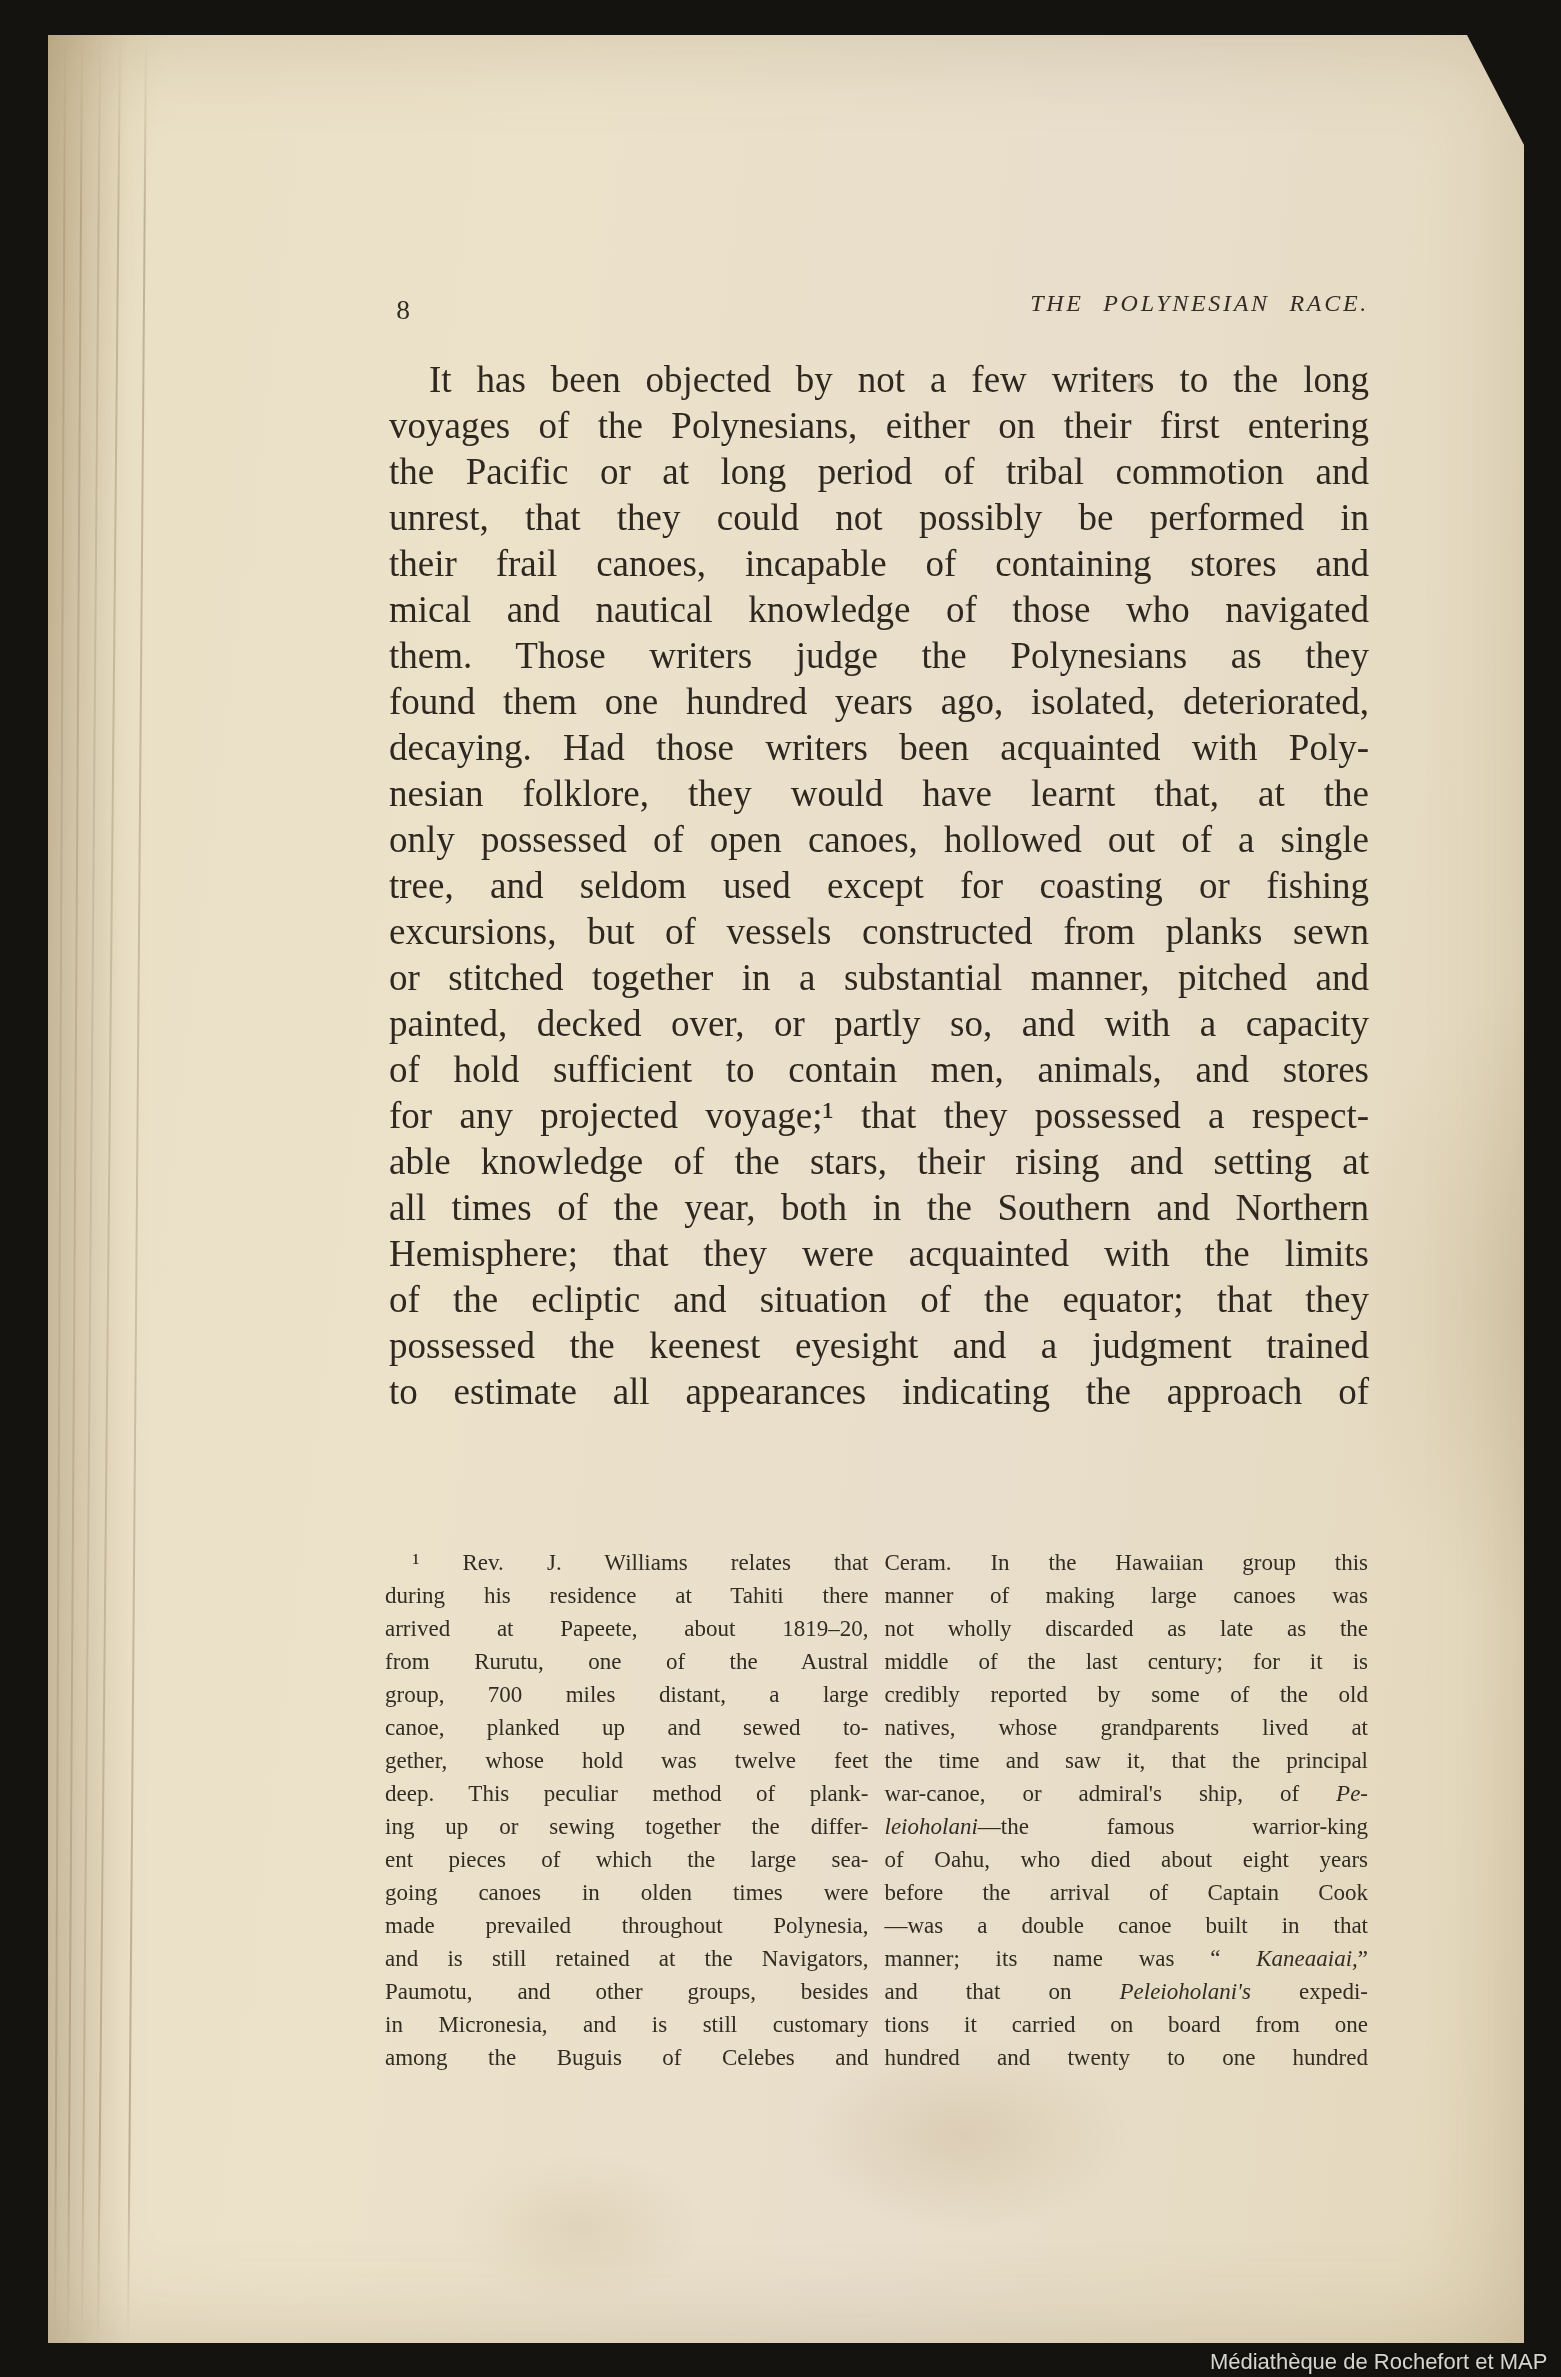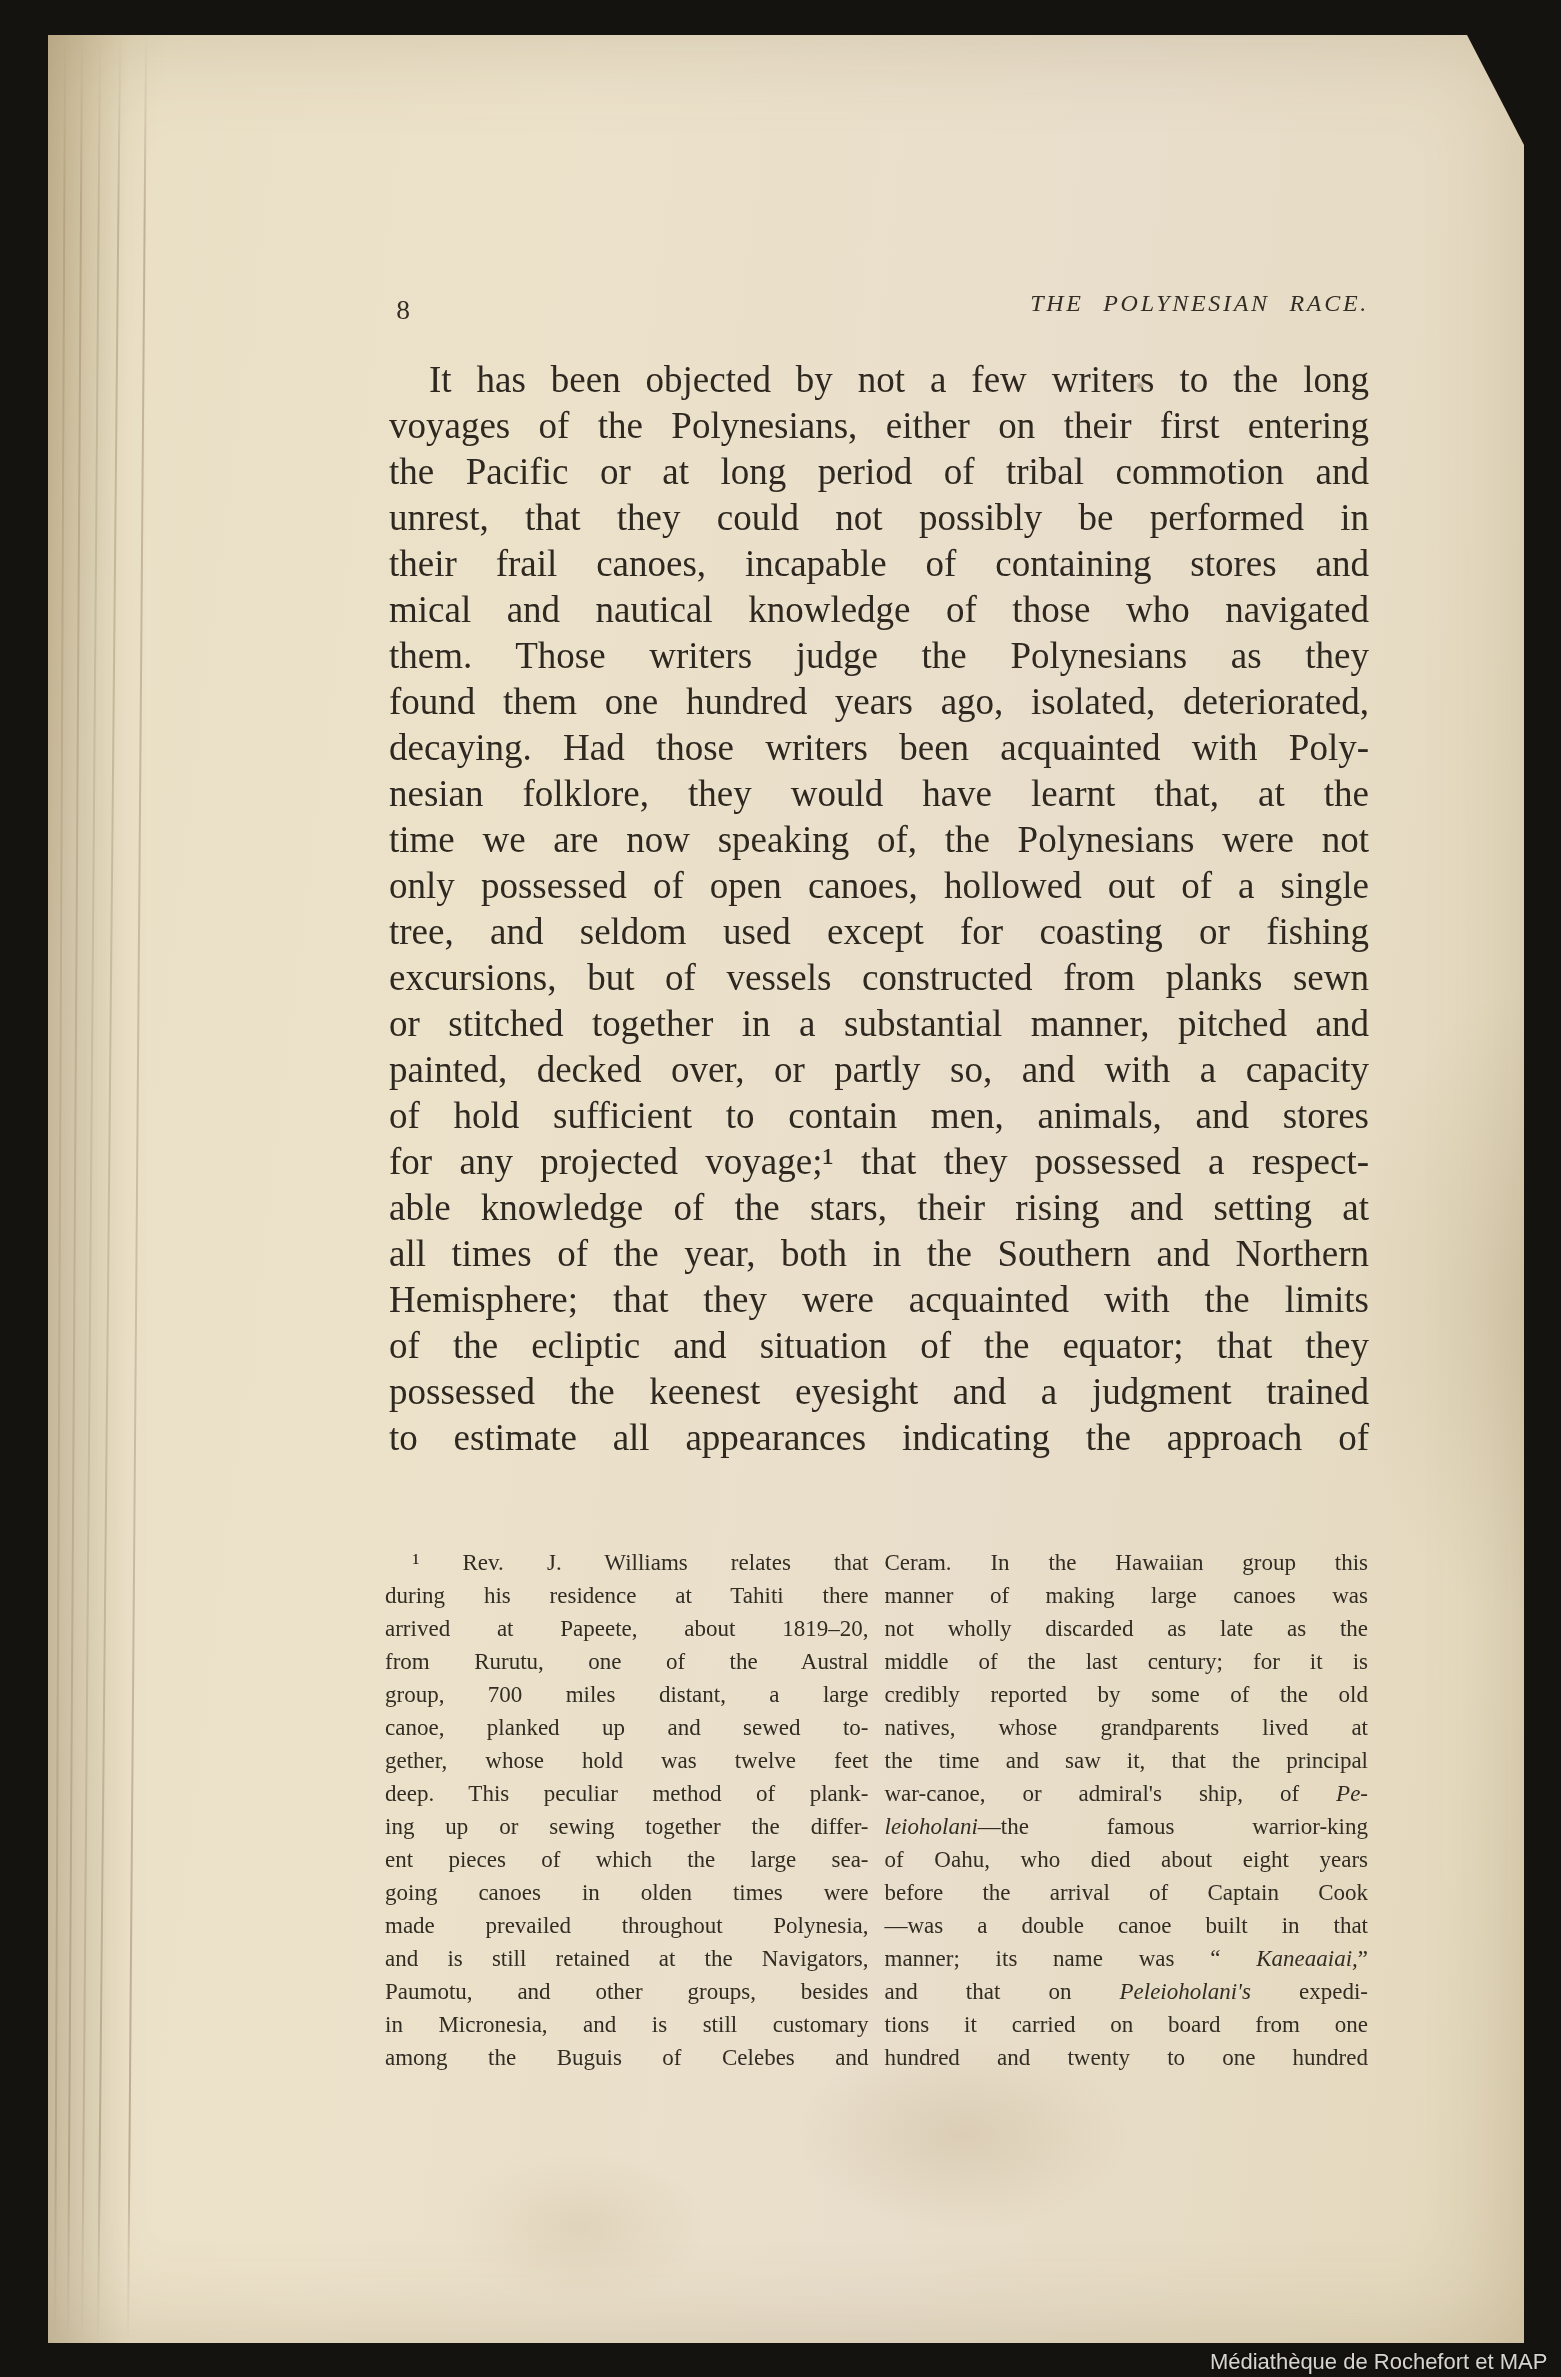--- a/index.html
+++ b/index.html
@@ -108,21 +108,20 @@
       <div class="tline indent">It has been objected by not a few writers to the long</div>
       <div class="tline">voyages of the Polynesians, either on their first entering</div>
       <div class="tline">the Pacific or at long period of tribal commotion and</div>
       <div class="tline">unrest, that they could not possibly be performed in</div>
       <div class="tline">their frail canoes, incapable of containing stores and</div>
       <div class="tline">mical and nautical knowledge of those who navigated</div>
       <div class="tline">them. Those writers judge the Polynesians as they</div>
       <div class="tline">found them one hundred years ago, isolated, deteriorated,</div>
       <div class="tline">decaying. Had those writers been acquainted with Poly-</div>
       <div class="tline">nesian folklore, they would have learnt that, at the</div>
-      <div class="tline">time we are now speaking of, the Polynesians were not</div>
       <div class="tline">only possessed of open canoes, hollowed out of a single</div>
       <div class="tline">tree, and seldom used except for coasting or fishing</div>
       <div class="tline">excursions, but of vessels constructed from planks sewn</div>
       <div class="tline">or stitched together in a substantial manner, pitched and</div>
       <div class="tline">painted, decked over, or partly so, and with a capacity</div>
       <div class="tline">of hold sufficient to contain men, animals, and stores</div>
       <div class="tline">for any projected voyage;¹ that they possessed a respect-</div>
       <div class="tline">able knowledge of the stars, their rising and setting at</div>
       <div class="tline">all times of the year, both in the Southern and Northern</div>
       <div class="tline">Hemisphere; that they were acquainted with the limits</div>

